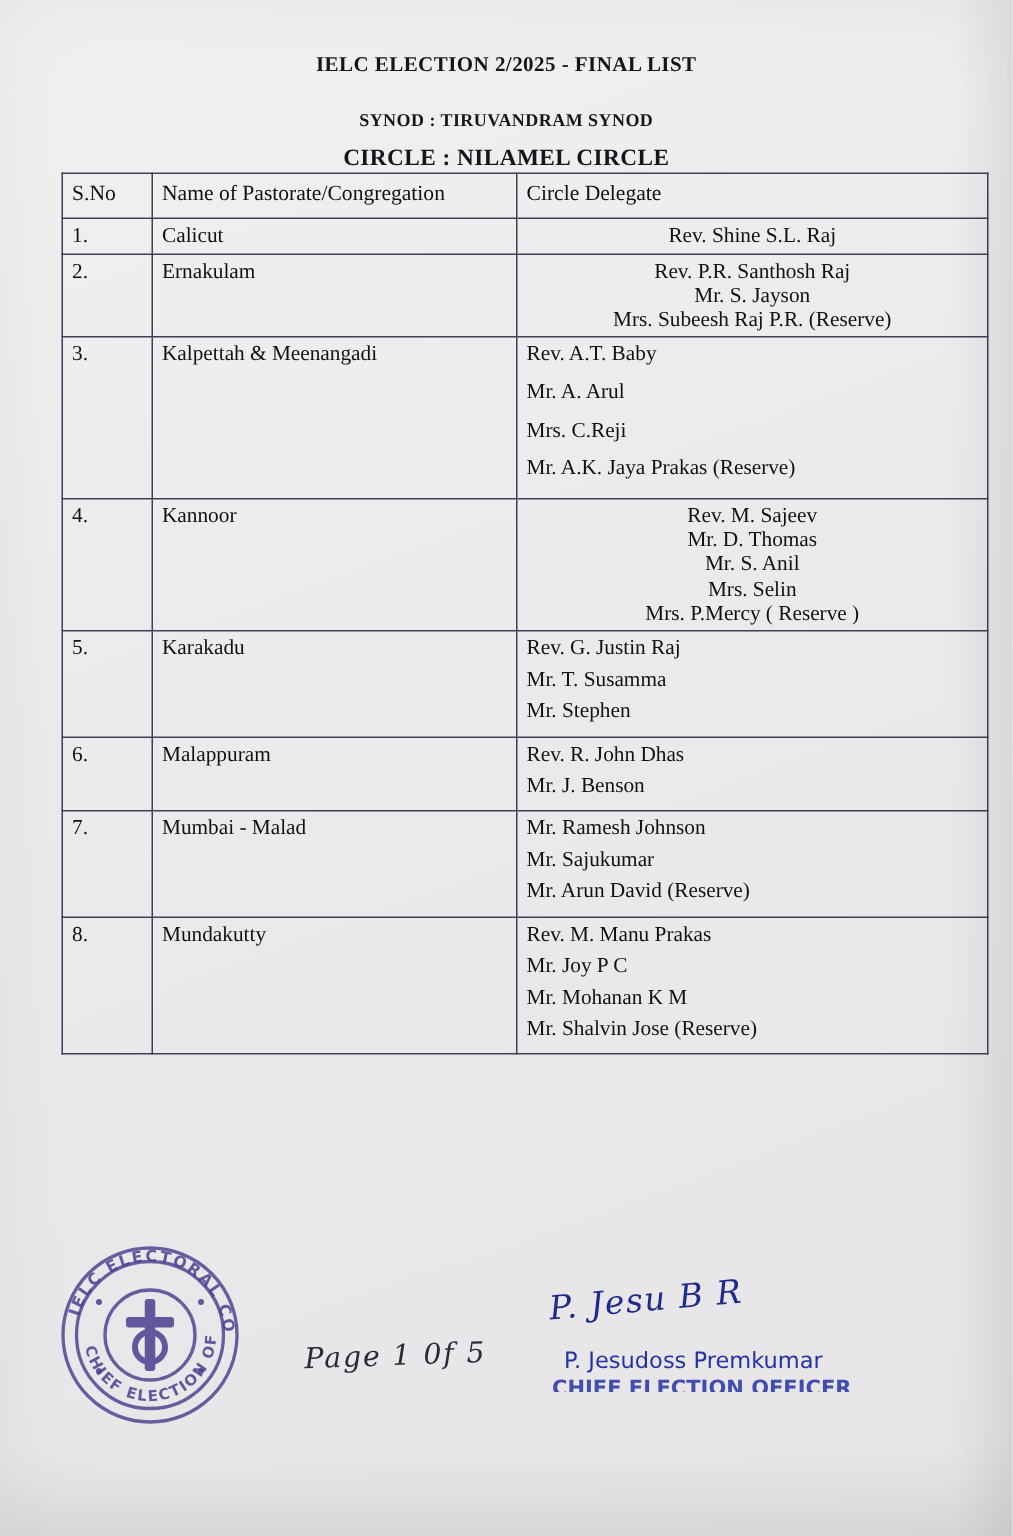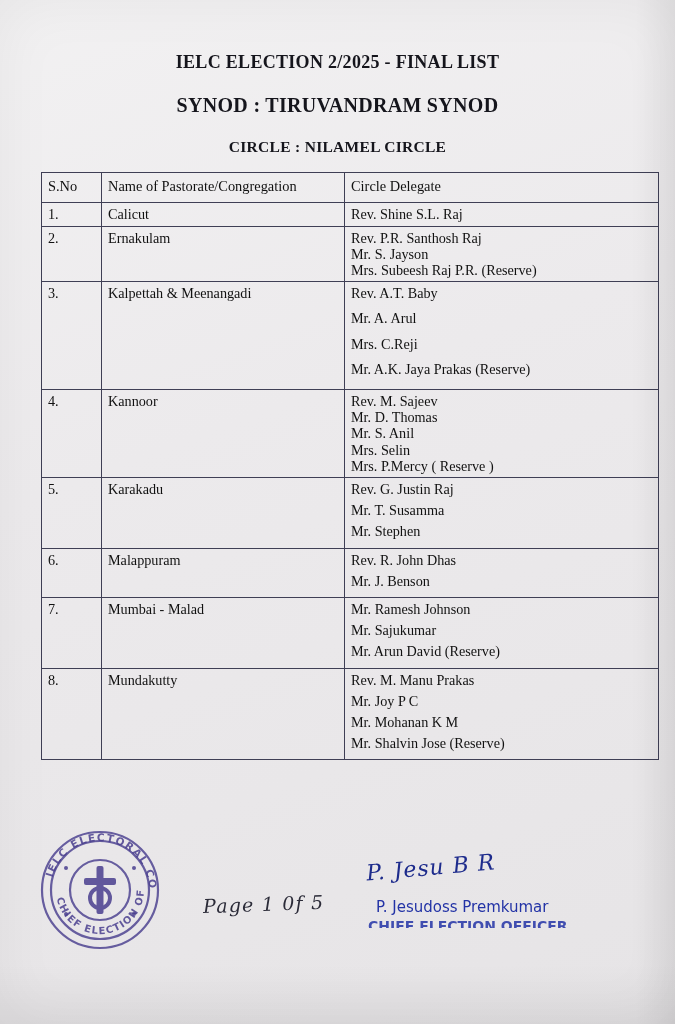--- a/index.html
+++ b/index.html
@@ -28,23 +28,23 @@
   }
   .headings {
     padding-top: 36px;
     text-align: center;
   }
   .headings .line {
     font-weight: bold;
     letter-spacing: 0.3px;
     color: #15151c;
   }
-  .h-main { font-size: 18px; margin-bottom: 21px; margin-top: 16px; }
-  .h-sub  { font-size: 20px; margin-bottom: 21px; }
-  .h-sub2 { font-size: 15.5px; margin-bottom: 16px; }
+  .h-main { font-size: 14px; margin-bottom: 21px; }
+  .h-sub  { font-size: 12px; margin-bottom: 9px; }
+  .h-sub2 { font-size: 15.5px; }
 
   table.list {
     border-collapse: collapse;
     width: 578px;
     margin-left: 41px;
     table-layout: fixed;
     background: transparent;
   }
   table.list th, table.list td {
     border: 1px solid #3f3f55;
@@ -64,21 +64,21 @@
   th.c-name, td.c-name { width: 230px; }
   th.c-del, td.c-del { width: 301px; text-align: left; margin-left: 40px; }
   th.c-del { text-align: center; }
   td.c-sno { font-size: 14px; }
   .delegate {
     display: block;
     margin-bottom: 3px;
   }
   .delegate:last-child { margin-bottom: 0; }
   .sp-wide .delegate { margin-bottom: 11px; }
-  .sp-tight .delegate { margin-bottom: 2px; }
+  .sp-tight .delegate { margin-bottom: 2px; text-align: center; }
   .sp-mid .delegate { margin-bottom: 7px; }
 
   
   .stamp {
     position: absolute;
     left: 32px;
     top: 822px;
     width: 136px;
     height: 136px;
     pointer-events: none;

